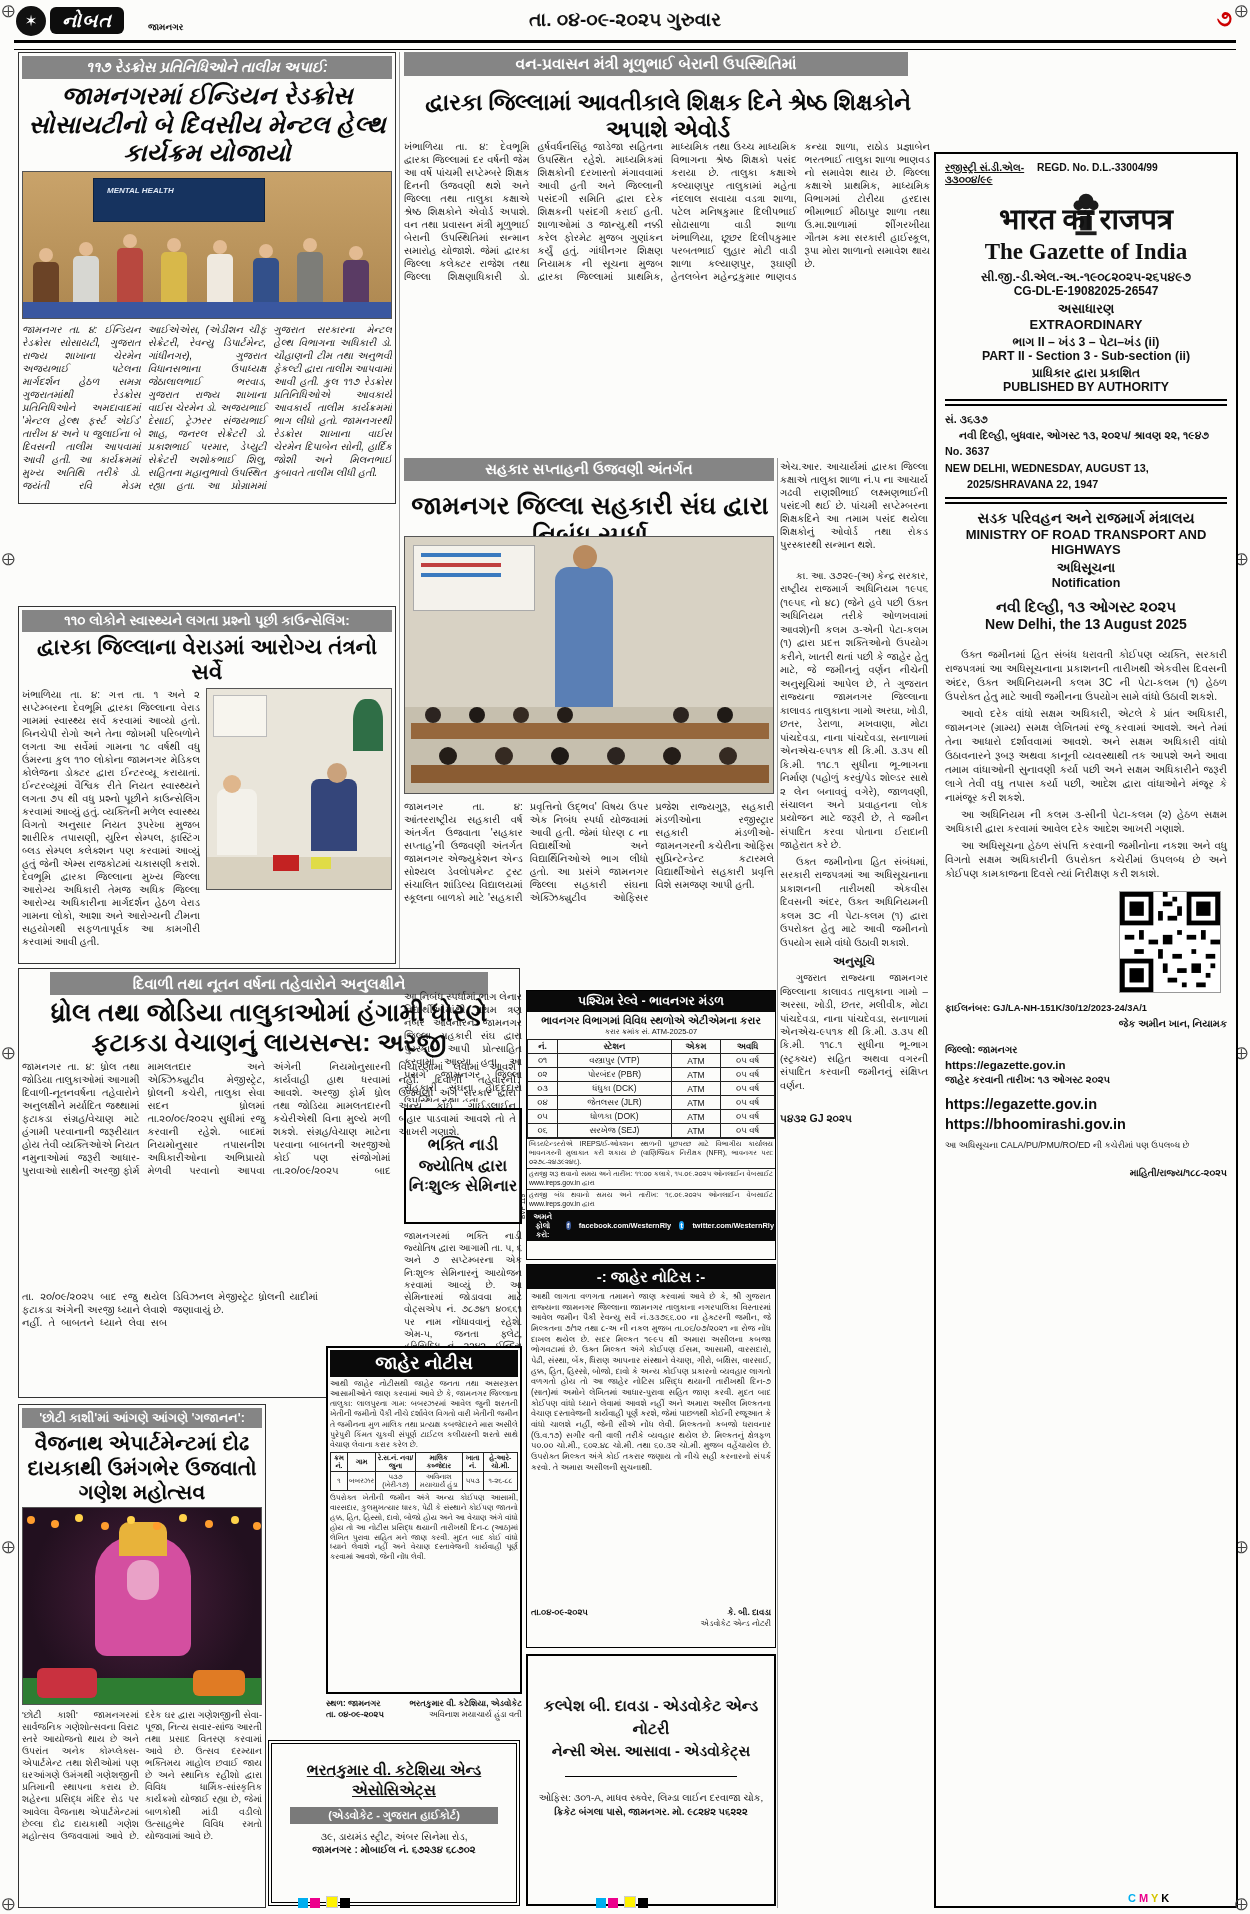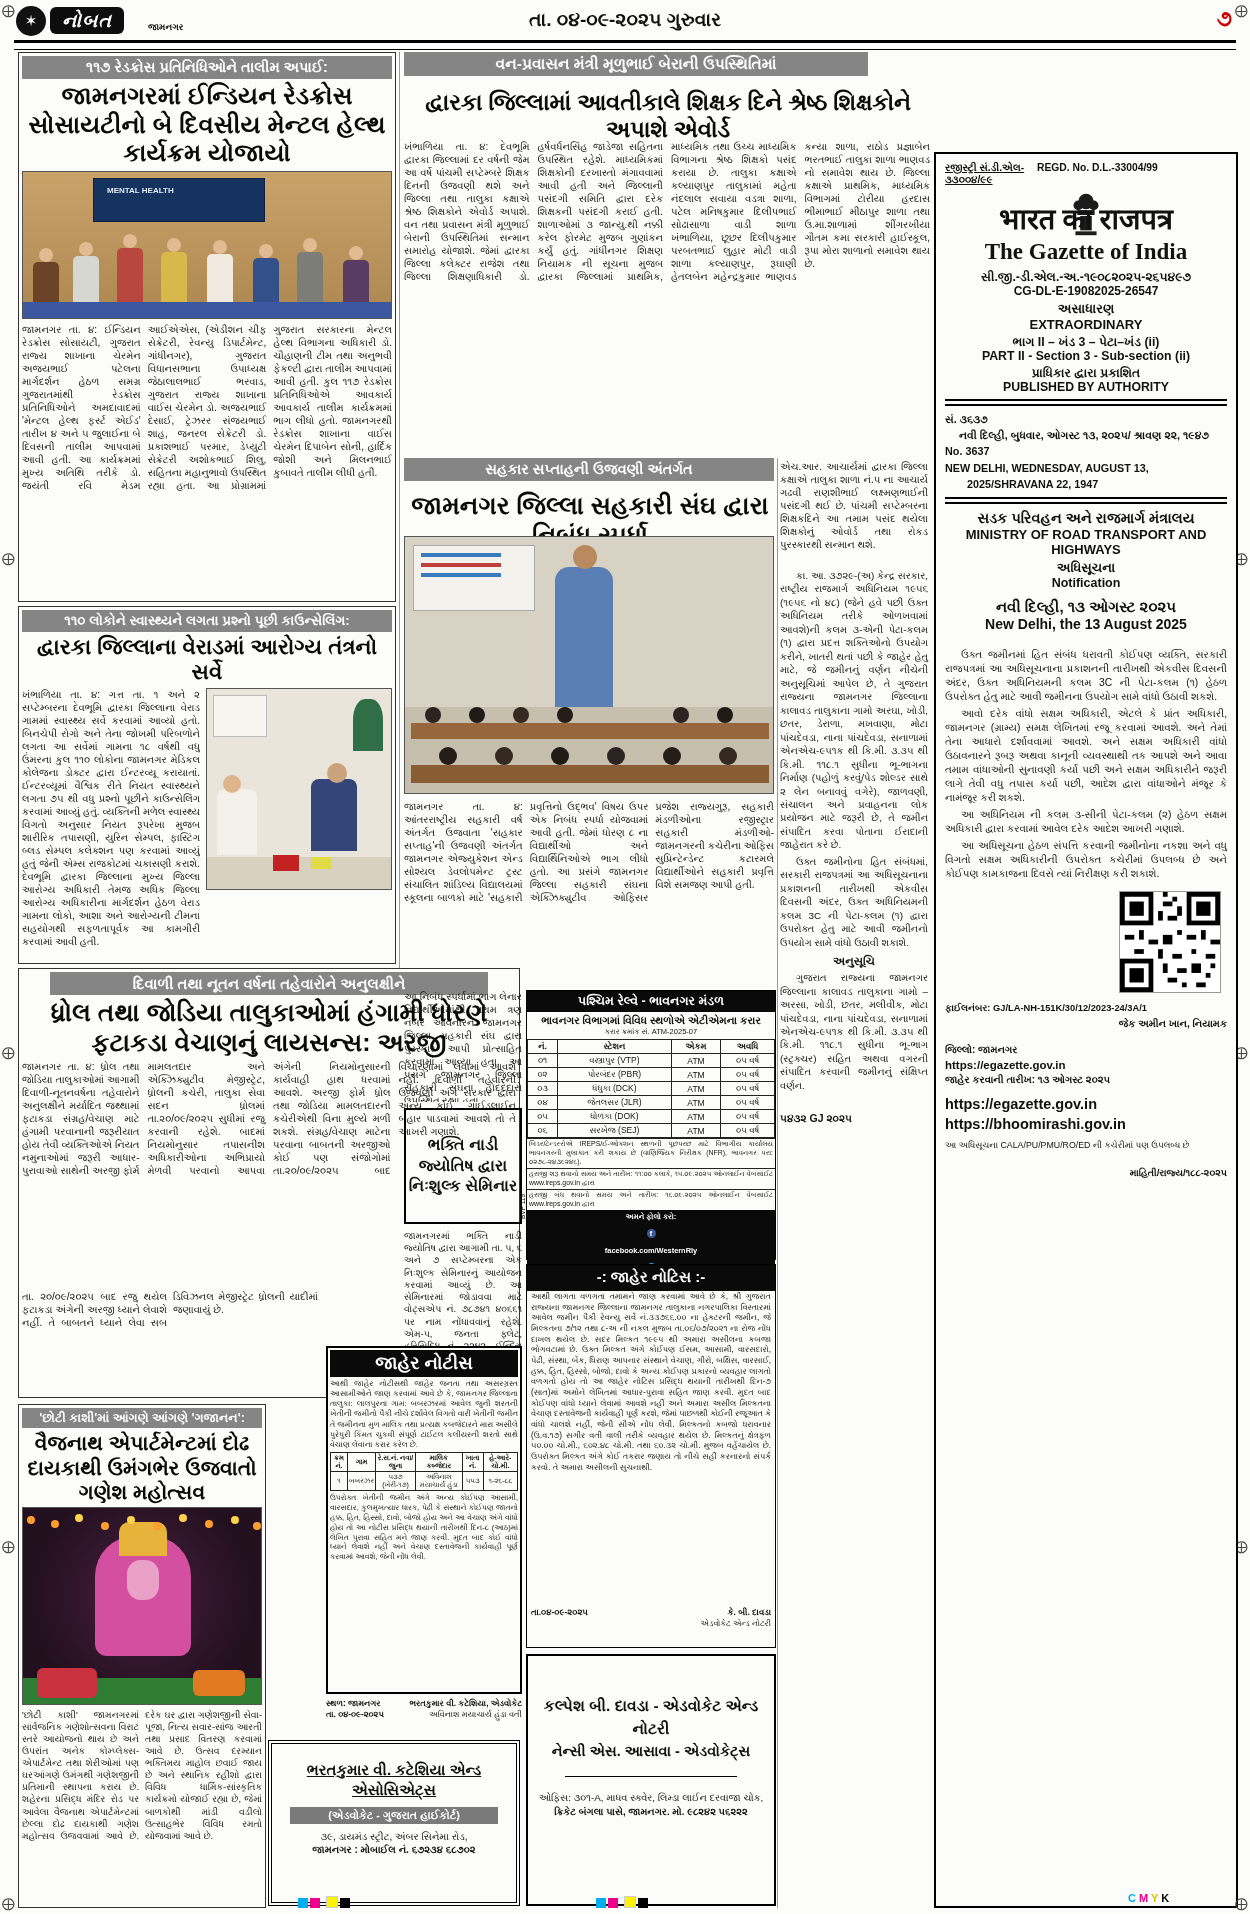--- a/index.html
+++ b/index.html
@@ -69,21 +69,21 @@
   <div class="logo-circle">✶</div>
   <div class="logo-pill">નોબત</div>
   <div class="logo-sub">જામનગર</div>
   <div class="date-line">તા. ૦૪-૦૯-૨૦૨૫ ગુરુવાર</div>
   <div class="page-no">૭</div>
   <div class="head-rule"></div>
 
   <div class="vrule" style="left:399px;top:52px;height:1344px;"></div>
   <div class="vrule" style="left:777px;top:458px;height:1450px;"></div>
 
-  <div class="artbox" style="left:18px;top:52px;width:378px;height:550px;">
+  <div class="artbox" style="left:18px;top:52px;width:378px;height:452px;font-style:italic;">
     <div class="kicker">૧૧૭ રેડક્રોસ પ્રતિનિધિઓને તાલીમ અપાઈ:</div>
     <div class="headline" style="font-size:24.5px;">જામનગરમાં ઈન્ડિયન રેડક્રોસ સોસાયટીનો બે દિવસીય મેન્ટલ હેલ્થ કાર્યક્રમ યોજાયો</div>
     <div class="photo" style="height:148px;background:linear-gradient(#c9a36a,#ad8750);">
       <div style="position:absolute;left:70px;top:6px;width:170px;height:42px;background:#16335f;border:1px solid #0c2140;"></div>
       <div style="position:absolute;left:84px;top:14px;color:#dfe8f5;font-size:8px;font-weight:bold;">MENTAL HEALTH</div>
       <div class="ph-person" style="left:8px;">
           <div class="ph-head"></div>
           <div class="ph-bodyblk" style="background:#6b4326;height:56px;"></div>
         </div>
       <div class="ph-person" style="left:48px;">
@@ -153,21 +153,21 @@
       <div style="position:absolute;left:96px;top:14px;width:48px;height:34px;background:#e8b33a;border-radius:10px 10px 0 0;"></div>
       <div style="position:absolute;left:104px;top:52px;width:32px;height:40px;background:#e9a1c7;border-radius:14px;"></div>
       <div style="position:absolute;left:4px;top:8px;width:8px;height:8px;border-radius:50%;background:#ff9d2e;box-shadow:24px 4px 0 #ff9d2e,48px -2px 0 #ffd24a,74px 6px 0 #ff9d2e,100px 0 0 #ffd24a,126px 6px 0 #ff9d2e,152px -2px 0 #ffd24a,178px 4px 0 #ff9d2e,204px 0 0 #ffd24a,226px 6px 0 #ff9d2e;"></div>
       <div style="position:absolute;left:0;bottom:0;width:100%;height:26px;background:#2e7d32;"></div>
       <div style="position:absolute;left:14px;bottom:6px;width:60px;height:30px;background:#c9313f;border-radius:6px;"></div>
       <div style="position:absolute;right:16px;bottom:8px;width:52px;height:26px;background:#e07b24;border-radius:6px;"></div>
     </div>
     <div class="body-txt cols2" style="height:186px;margin-top:4px;font-size:9.3px;">'છોટી કાશી' જામનગરમાં સાર્વજનિક ગણેશોત્સવના વિરાટ સ્તરે આયોજનો થાય છે અને ઉપરાંત અનેક કોમ્પ્લેક્સ-એપાર્ટમેન્ટ તથા શેરીઓમાં પણ ઘરઆંગણે ઉમંગથી ગણેશજીની પ્રતિમાની સ્થાપના કરાય છે. શહેરના પ્રસિદ્ધ મંદિર રોડ પર આવેલા વૈજનાથ એપાર્ટમેન્ટમાં છેલ્લા દોઢ દાયકાથી ગણેશ મહોત્સવ ઉજવવામાં આવે છે. દરેક ઘર દ્વારા ગણેશજીની સેવા-પૂજા, નિત્ય સવાર-સાંજ આરતી તથા પ્રસાદ વિતરણ કરવામાં આવે છે. ઉત્સવ દરમ્યાન ભક્તિમય માહોલ છવાઈ જાય છે અને સ્થાનિક રહીશો દ્વારા વિવિધ ધાર્મિક-સાંસ્કૃતિક કાર્યક્રમો યોજાઈ રહ્યા છે, જેમાં બાળકોથી માંડી વડીલો ઉત્સાહભેર વિવિધ રમતો યોજવામાં આવે છે.</div>
   </div>
 
-  <div class="kicker abs" style="left:404px;top:52px;width:464px;font-size:15.5px;box-sizing:border-box;">વન-પ્રવાસન મંત્રી મૂળુભાઈ બેરાની ઉપસ્થિતિમાં</div>
+  <div class="kicker abs" style="left:404px;top:52px;width:504px;font-size:15.5px;box-sizing:border-box;">વન-પ્રવાસન મંત્રી મૂળુભાઈ બેરાની ઉપસ્થિતિમાં</div>
   <div class="headline abs" style="left:402px;top:86px;width:530px;font-size:23px;letter-spacing:-0.3px;">દ્વારકા જિલ્લામાં આવતીકાલે શિક્ષક દિને શ્રેષ્ઠ શિક્ષકોને અપાશે એવોર્ડ</div>
   <div class="body-txt cols4 abs" style="left:404px;top:140px;width:526px;height:314px;">ખંભાળિયા તા. ૪: દેવભૂમિ દ્વારકા જિલ્લામાં દર વર્ષની જેમ આ વર્ષે પાંચમી સપ્ટેમ્બરે શિક્ષક દિનની ઉજવણી થશે અને જિલ્લા તથા તાલુકા કક્ષાએ શ્રેષ્ઠ શિક્ષકોને એવોર્ડ અપાશે. વન તથા પ્રવાસન મંત્રી મૂળુભાઈ બેરાની ઉપસ્થિતિમાં સન્માન સમારોહ યોજાશે. જેમાં દ્વારકા જિલ્લા કલેક્ટર રાજેશ તથા જિલ્લા શિક્ષણાધિકારી ડો. હર્ષવર્ધનસિંહ જાડેજા સહિતના ઉપસ્થિત રહેશે. માધ્યમિકમાં શિક્ષકોની દરખાસ્તો મંગાવવામાં આવી હતી અને જિલ્લાની પસંદગી સમિતિ દ્વારા દરેક શિક્ષકની પસંદગી કરાઈ હતી. શાળાઓમાં ૩ જાન્યુ.થી નક્કી કરેલ ફોરમેટ મુજબ ગુણાંકન કર્યું હતું. ગાંધીનગર શિક્ષણ નિયામક ની સૂચના મુજબ દ્વારકા જિલ્લામાં પ્રાથમિક, માધ્યમિક તથા ઉચ્ચ માધ્યમિક વિભાગના શ્રેષ્ઠ શિક્ષકો પસંદ કરાયા છે. તાલુકા કક્ષાએ કલ્યાણપુર તાલુકામાં મહેતા નંદલાલ સવાયા વડત્રા શાળા, પટેલ મનિષકુમાર દિલીપભાઈ સોઢાસાળા વાડી શાળા ખંભાળિયા, છૂછર દિલીપકુમાર પરબતભાઈ લુહાર મોટી વાડી શાળા કલ્યાણપુર, રૂઘાણી હેતલબેન મહેન્દ્રકુમાર ભાણવડ કન્યા શાળા, રાઠોડ પ્રજ્ઞાબેન ભરતભાઈ તાલુકા શાળા ભાણવડ નો સમાવેશ થાય છે. જિલ્લા કક્ષાએ પ્રાથમિક, માધ્યમિક વિભાગમાં ટોરીયા હરદાસ ભીમાભાઈ મીઠાપુર શાળા તથા ઉ.મા.શાળામાં શીંગરખીયા ગૌતમ કમા સરકારી હાઈસ્કૂલ, રૂપા મોરા શાળાનો સમાવેશ થાય છે.</div>
   <div class="body-txt abs" style="left:780px;top:460px;width:148px;height:104px;">એચ.આર. આચાર્યમાં દ્વારકા જિલ્લા કક્ષાએ તાલુકા શાળા નં.૫ ના આચાર્ય ગઢવી રાણશીભાઈ લક્ષ્મણભાઈની પસંદગી થઈ છે. પાંચમી સપ્ટેમ્બરના શિક્ષકદિને આ તમામ પસંદ થયેલા શિક્ષકોનું ઓવોર્ડ તથા રોકડ પુરસ્કારથી સન્માન થશે.</div>
 
   <div class="kicker abs" style="left:404px;top:458px;width:370px;box-sizing:border-box;">સહકાર સપ્તાહની ઉજવણી અંતર્ગત</div>
   <div class="headline abs" style="left:404px;top:488px;width:370px;font-size:25px;">જામનગર જિલ્લા સહકારી સંઘ દ્વારા નિબંધ સ્પર્ધા</div>
   <div class="photo abs" style="left:404px;top:536px;width:370px;height:258px;background:#d8d2c4;">
     <div style="position:absolute;left:8px;top:8px;width:120px;height:64px;background:#f4f2ec;border:1px solid #aaa;"></div>
     <div style="position:absolute;left:16px;top:16px;width:80px;height:4px;background:#3a7abf;box-shadow:0 10px 0 #c04040,0 20px 0 #3a7abf;"></div>
     <div style="position:absolute;left:150px;top:30px;width:58px;height:150px;background:#5a7fb5;border-radius:14px 14px 0 0;"></div>
@@ -233,21 +233,21 @@
             <td>૦૬</td>
             <td>સરખેજ (SEJ)</td>
             <td>ATM</td>
             <td>૦૫ વર્ષ</td>
           </tr>
     </tbody>
       </table>
     <div class="small-note">બિડર/ટેન્ડરરોએ IREPS/ઈ-ઓક્શન સ્થળની પૂછપરછ માટે વિભાગીય કાર્યાલય ભાવનગરની મુલાકાત કરી શકાય છે (વાણિજ્યિક નિરીક્ષક (NFR), ભાવનગર પરા: ૦૨૭૮-૨૪૩૯૨૪૬).</div>
     <div class="small-note">હરાજી શરૂ થવાનો સમય અને તારીખ: ૧૧:૦૦ કલાકે, ૧૫.૦૯.૨૦૨૫ ઓનલાઈન વેબસાઈટ www.ireps.gov.in દ્વારા</div>
     <div class="small-note">હરાજી બંધ થવાનો સમય અને તારીખ: ૧૬.૦૯.૨૦૨૫ ઓનલાઈન વેબસાઈટ www.ireps.gov.in દ્વારા</div>
-    <div class="black-bar" style="font-size:7.4px;padding:2px 1px;display:flex;align-items:center;gap:8px;justify-content:center;flex-direction:column;">
+    <div class="black-bar" style="font-size:7.4px;padding:2px 1px;display:flex;align-items:center;gap:8px;justify-content:center;">
       <span>અમને ફોલો કરો:</span>
       <span style="width:9px;height:9px;border-radius:50%;background:#3b5998;display:inline-block;text-align:center;line-height:9px;font-size:7px;">f</span>
       <span>facebook.com/WesternRly</span>
       <span style="width:9px;height:9px;border-radius:50%;background:#1da1f2;display:inline-block;text-align:center;line-height:9px;font-size:7px;">t</span>
       <span>twitter.com/WesternRly</span>
     </div>
     <div style="position:absolute;left:-1px;bottom:40px;font-size:6.5px;transform:rotate(-90deg);transform-origin:left bottom;">BVP 119</div>
   </div>
 
   <div class="abs" style="left:526px;top:1264px;width:250px;height:384px;border:1px solid #000;box-sizing:border-box;">

